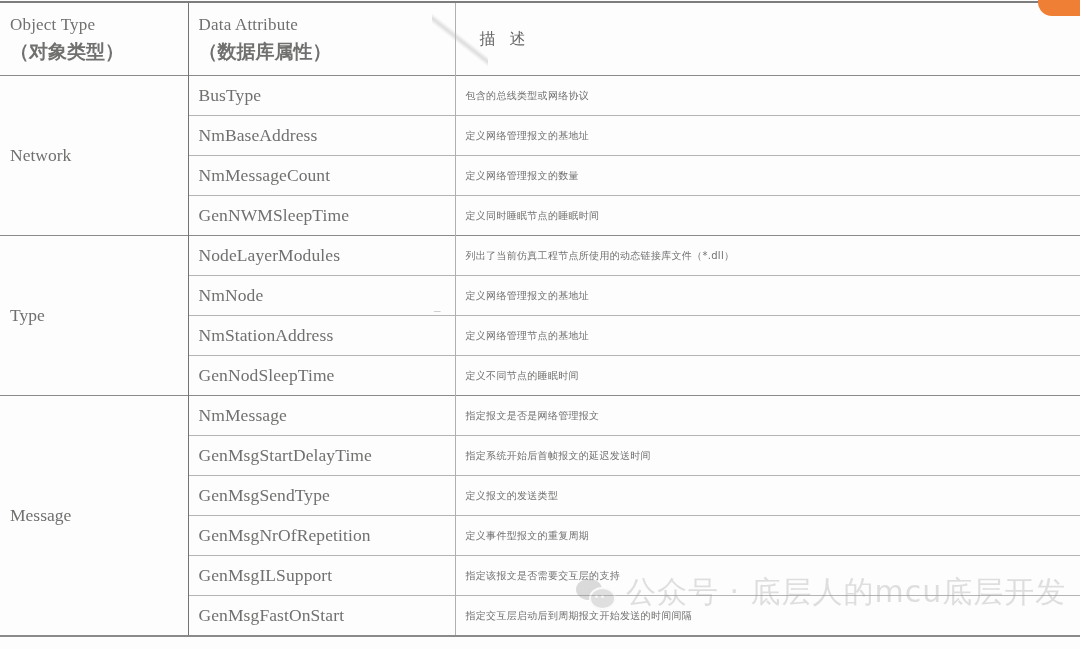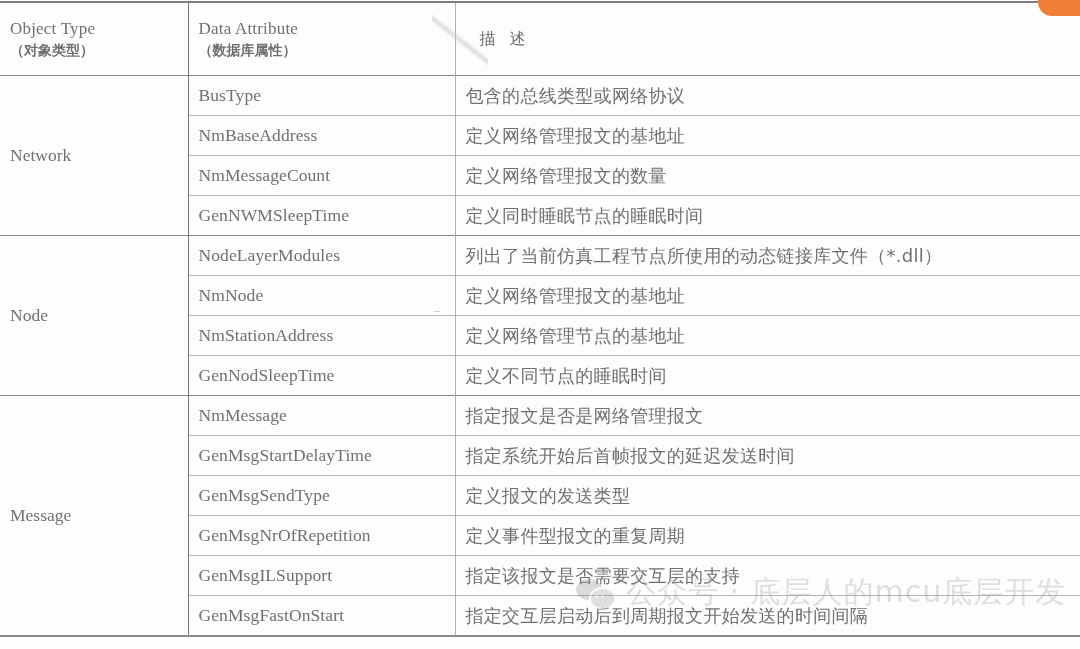--- a/index.html
+++ b/index.html
@@ -79,21 +79,21 @@
     font-size: 17px;
   }
   thead th .hdr-en {
     display: block;
     letter-spacing: 0.2px;
   }
   thead th .hdr-zh {
     display: block;
     font-weight: bold;
     font-family: Liberation Serif, serif;
-    font-size: 14px;
+    font-size: 19px;
   }
   thead th.desc-head {
     font-family: "DejaVu Sans", "Liberation Sans", sans-serif;
     font-size: 16px;
     letter-spacing: 14px;
     text-indent: 14px;
     font-weight: normal;
     color: #676767;
   }
 
@@ -107,21 +107,21 @@
     font-size: 17.5px;
     color: #70706f;
   }
   td.attr-cell {
     padding-left: 14px;
     letter-spacing: 0.1px;
   }
   td.desc-cell {
     padding-left: 12px;
     font-family: "DejaVu Sans", "Liberation Sans", sans-serif;
-    font-size: 18px;
+    font-size: 10px;
     color: #787878;
     letter-spacing: 0.3px;
   }
 
   
   .watermark {
     position: absolute;
     left: 576px;
     top: 572px;
     display: flex;
@@ -228,21 +228,21 @@
     <tr class="rule-thin">
       <td class="attr-cell vl-left vl-right">NmMessageCount</td>
       <td class="desc-cell">定义网络管理报文的数量</td>
     </tr>
     <tr class="rule-sect">
       <td class="attr-cell vl-left vl-right">GenNWMSleepTime</td>
       <td class="desc-cell">定义同时睡眠节点的睡眠时间</td>
     </tr>
 
     <tr class="rule-thin">
-      <td class="obj-cell" rowspan="4">Node</td>
+      <td class="obj-cell" rowspan="4">Type</td>
       <td class="attr-cell vl-left vl-right">NodeLayerModules</td>
       <td class="desc-cell">列出了当前仿真工程节点所使用的动态链接库文件（*.dll）</td>
     </tr>
     <tr class="rule-thin">
       <td class="attr-cell vl-left vl-right">NmNode</td>
       <td class="desc-cell">定义网络管理报文的基地址</td>
     </tr>
     <tr class="rule-thin">
       <td class="attr-cell vl-left vl-right">NmStationAddress</td>
       <td class="desc-cell">定义网络管理节点的基地址</td>

